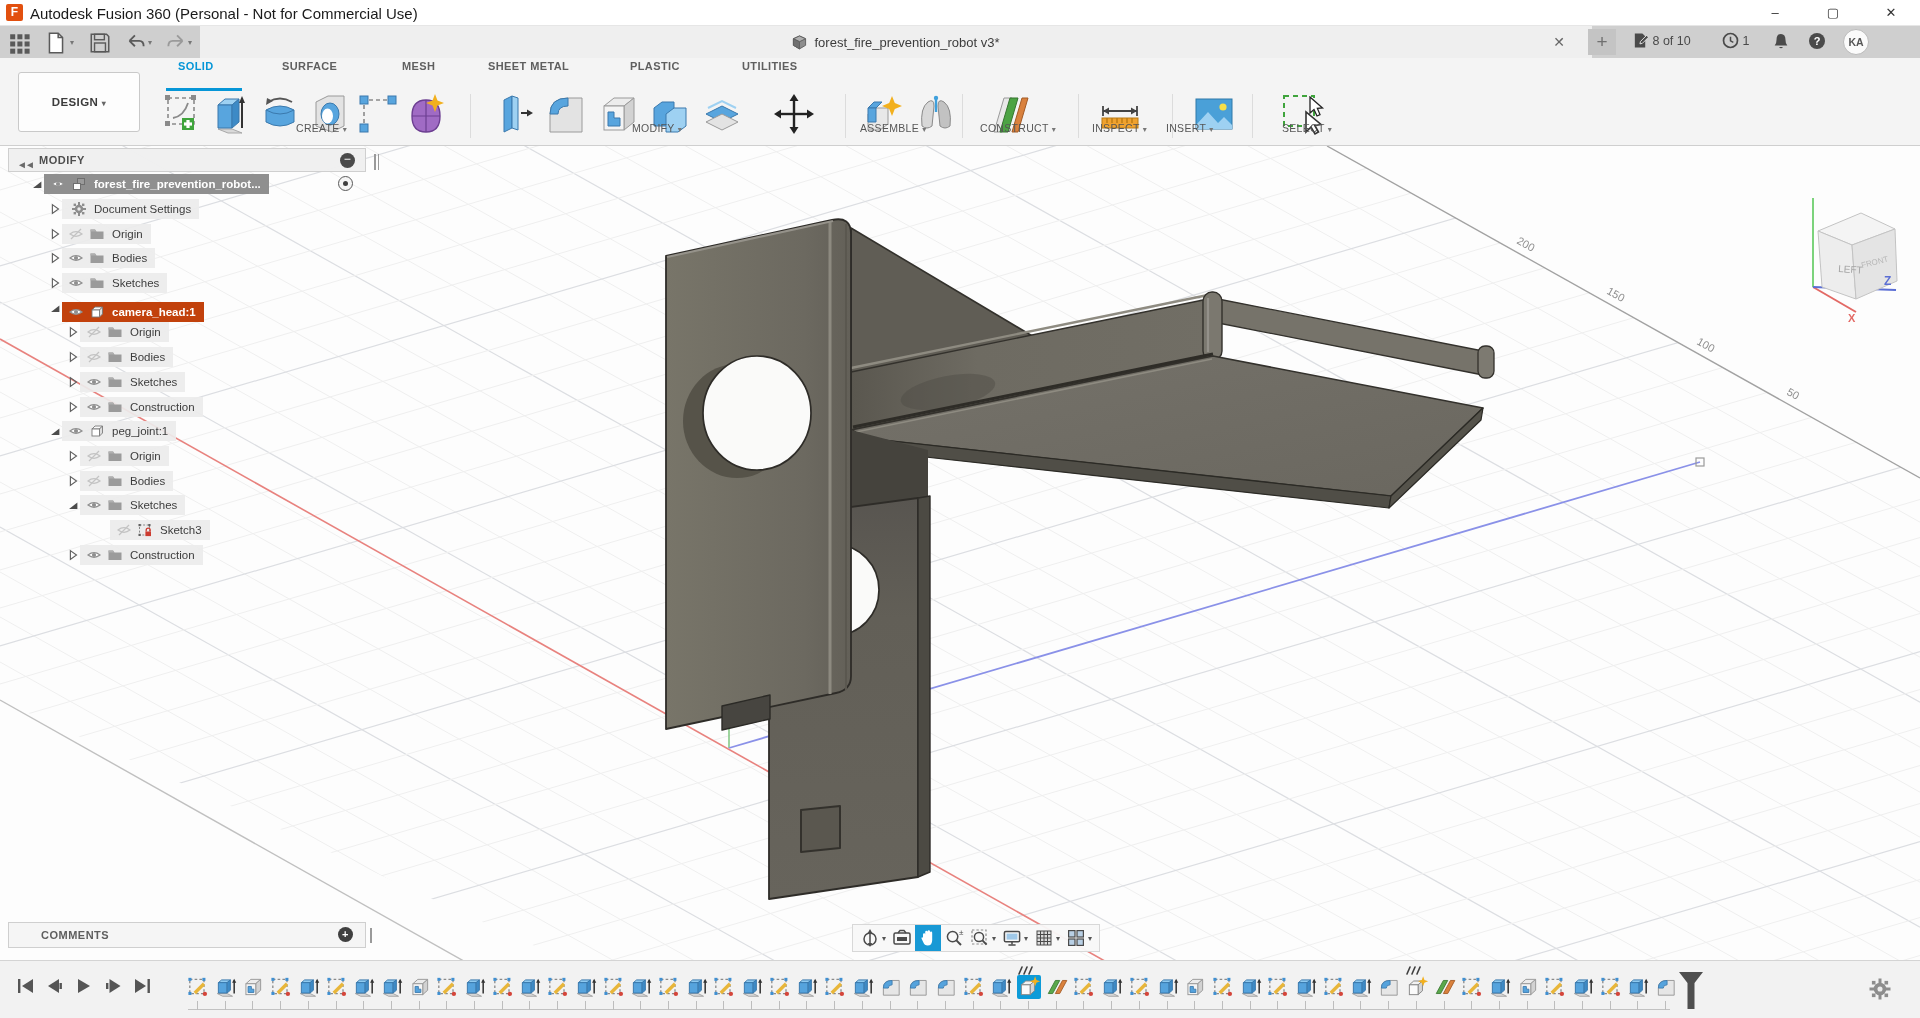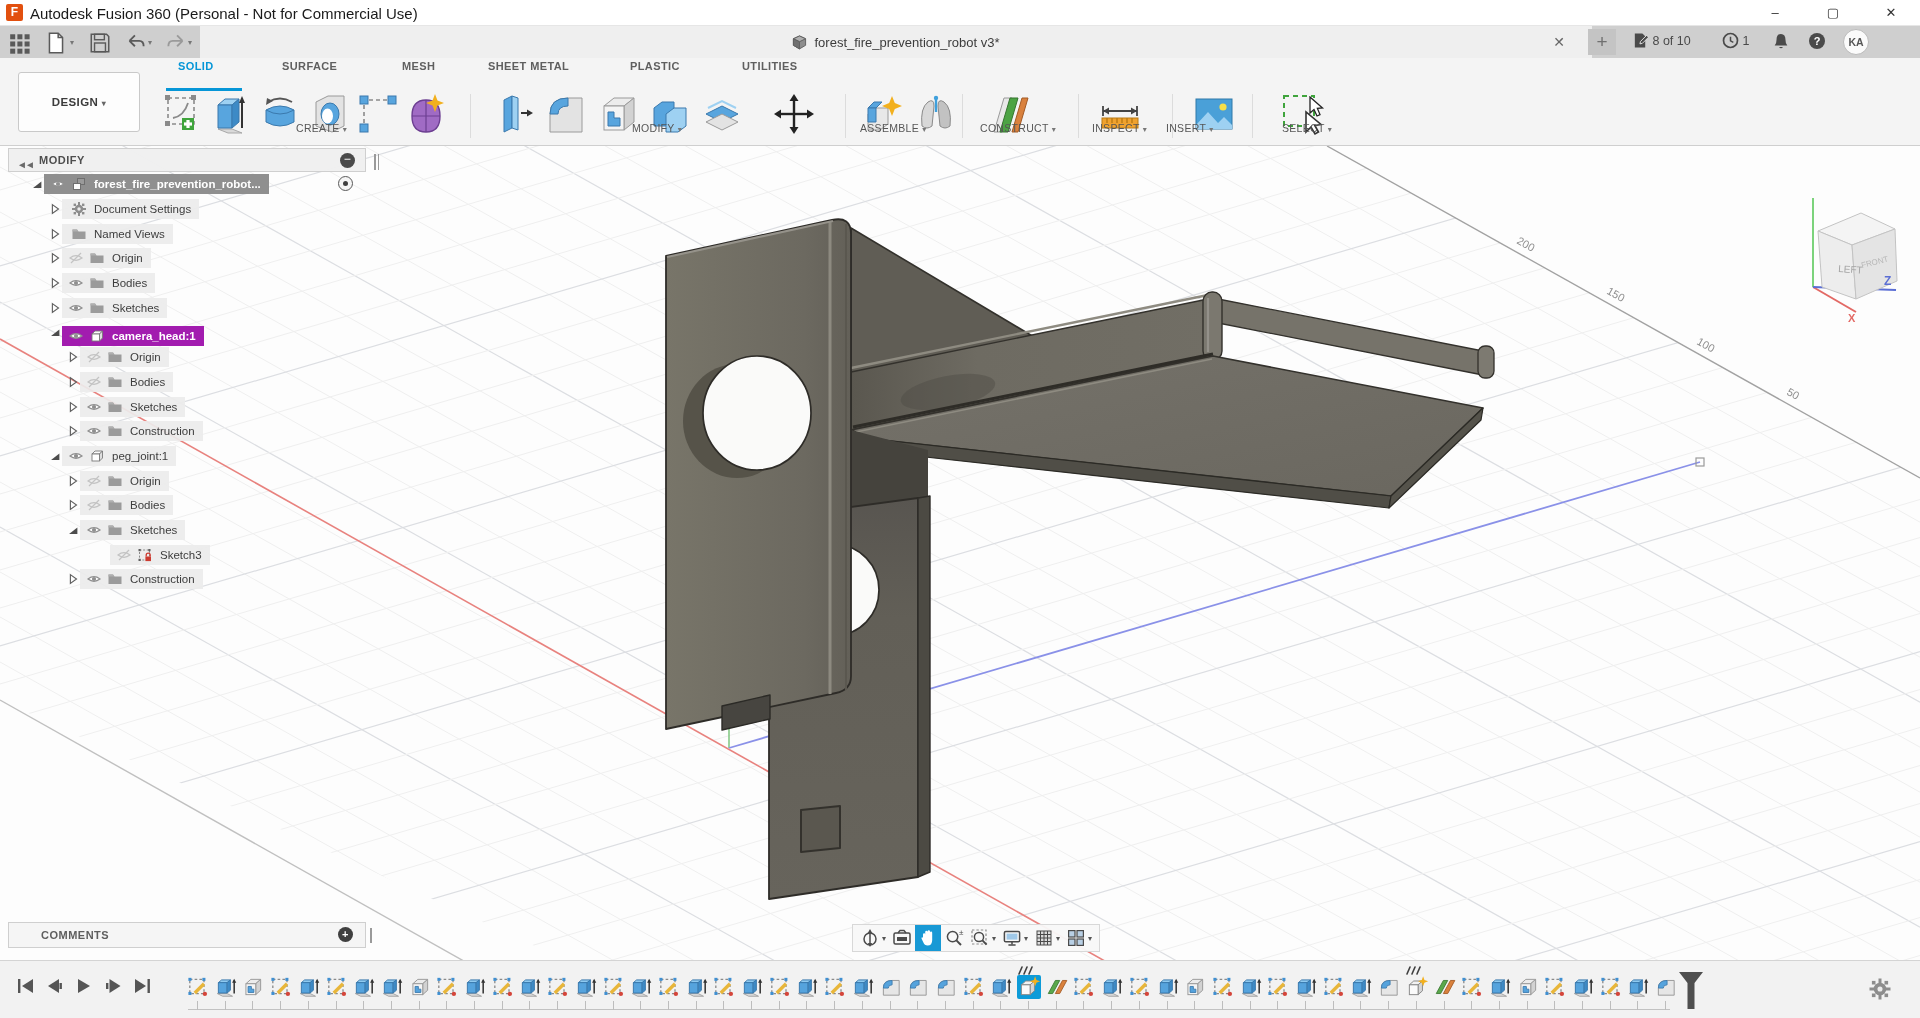--- a/index.html
+++ b/index.html
@@ -73,21 +73,21 @@
     font-size:12px; font-weight:normal; }
   #browser-grab { position:absolute; left:366px; top:6px; width:5px; height:16px;
     border-left:2px solid #9a9a9a; border-right:1px solid #9a9a9a; z-index:31;}
   #browser-tree { position:relative;text-align:center; }
   .trow { position:relative; height:24.7px; display:flex; align-items:center; }
   .trow .exp { width:14px; height:14px; flex:none; }
   .tpill { display:flex; align-items:center; height:20px; background:rgba(236,236,236,.92);
     padding:0 8px 0 4px; }
   .tpill.sel-gray { background:#8f8f8f; }
   .tpill.sel-gray .tlabel { color:#fff; font-weight:bold; }
-  .tpill.sel-blue { background:#a21caf;margin-top:8px; }
+  .tpill.sel-blue { background:#c2410c;margin-top:8px; }
   .tpill.sel-blue .tlabel { color:#fff; font-weight:bold; }
   .tlabel { font-size:11.5px; color:#3d3d3d; margin-left:7px; white-space:nowrap; }
   .tico { width:16px; height:16px; flex:none; margin-left:5px; }
   .teye { width:16px; height:16px; flex:none; margin-left:2px; }
   .radio-act { position:absolute; left:330px; top:4px; width:15px; height:15px;
     border:1.4px solid #5a5a5a; border-radius:50%; background:#f5f5f5; }
   .radio-act::after { content:""; position:absolute; left:3.5px; top:3.5px; width:5px;
     height:5px; border-radius:50%; background:#3f3f3f; }
 
   
@@ -762,31 +762,20 @@
               <use href="#s-gear"></use>
             </svg>
             <span class="tlabel">Document Settings</span>
           </div>
         </div>
         <div class="trow" style="padding-left: 40px;">
           <svg viewBox="0 0 16 16" class="exp">
             <use href="#s-tri-closed"></use>
           </svg>
           <div class="tpill">
-            <svg viewBox="0 0 16 16" class="tico">
-              <use href="#s-folder"></use>
-            </svg>
-            <span class="tlabel">Named Views</span>
-          </div>
-        </div>
-        <div class="trow" style="padding-left: 40px;">
-          <svg viewBox="0 0 16 16" class="exp">
-            <use href="#s-tri-closed"></use>
-          </svg>
-          <div class="tpill">
             <svg viewBox="0 0 16 16" class="teye">
               <use href="#s-eye-off"></use>
             </svg>
             <svg viewBox="0 0 16 16" class="tico">
               <use href="#s-folder"></use>
             </svg>
             <span class="tlabel">Origin</span>
           </div>
         </div>
         <div class="trow" style="padding-left: 40px;">

